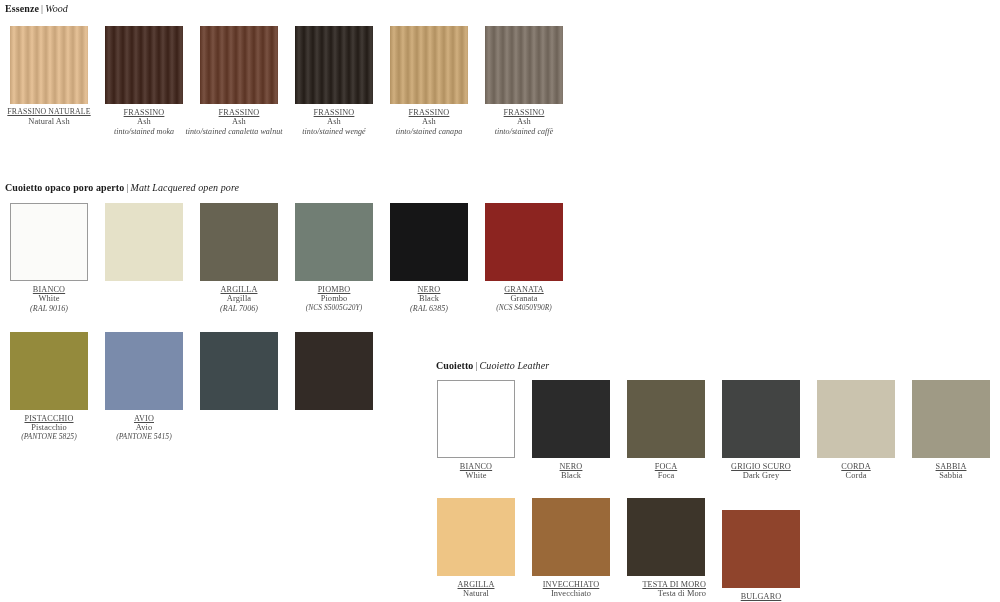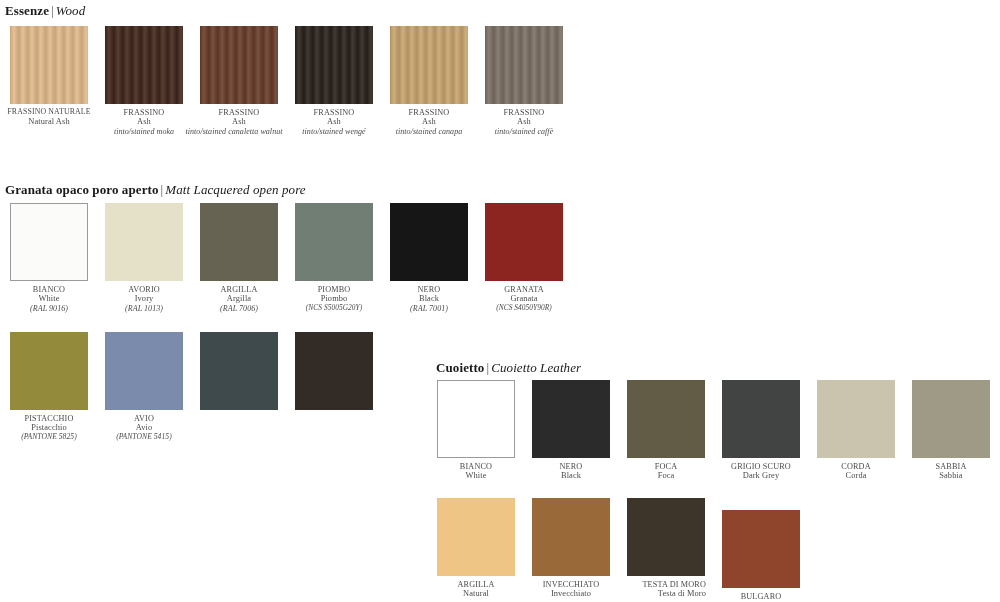--- a/index.html
+++ b/index.html
@@ -11,21 +11,21 @@
     width: 1000px;
     height: 602px;
     position: relative;
     font-family: "Liberation Serif", "DejaVu Serif", serif;
     color: #3c3c3c;
     overflow: hidden;
   }
 
   .section-title {
     position: absolute;
-    font-size: 13px;
+    font-size: 10px;
     white-space: nowrap;
     letter-spacing: 0.1px;
     text-align: right;
   }
   .section-title .it {
     font-weight: bold;
     color: #1a1a1a;
   }
   .section-title .sep {
     font-weight: normal;
@@ -55,20 +55,21 @@
   }
   .labels {
     margin-top: 4px;
     line-height: 1.12;
   }
   .lab-it {
     font-size: 8.2px;
     color: #4a4a4a;
     letter-spacing: 0.15px;
     white-space: nowrap;
+    text-decoration: underline;
   }
   .lab-en {
     font-size: 8.4px;
     color: #4a4a4a;
     letter-spacing: 0.1px;
     white-space: nowrap;
   }
   .lab-note {
     font-size: 8px;
     font-style: italic;
@@ -138,39 +139,34 @@
 <div class="swatch-cell" style="left:480px; top:26px; width:88px;">
   <div class="chip" id="chip-w5" style="background-color: rgb(125, 114, 103); background-image: repeating-linear-gradient(90deg, rgb(109, 98, 87) 0px, rgb(125, 114, 103) 2px, rgb(139, 128, 117) 4px, rgb(125, 114, 103) 6px, rgb(109, 98, 87) 9px), repeating-linear-gradient(88deg, rgba(0, 0, 0, 0.06) 0px, rgba(255, 255, 255, 0.05) 5px, rgba(0, 0, 0, 0.04) 11px); background-blend-mode: normal, overlay;"></div>
   <div class="labels">
     <div class="lab-it">FRASSINO</div>
     <div class="lab-en">Ash</div>
     <div class="lab-note">tinto/stained caffè</div>
   </div>
 </div>
 
 <div class="section-title" style="left:5px; top:182px;">
-  <span class="it">Granata opaco poro aperto</span><span class="sep">|</span><span class="en">Matt Lacquered open pore</span>
+  <span class="it">Cuoietto opaco poro aperto</span><span class="sep">|</span><span class="en">Matt Lacquered open pore</span>
 </div>
 
 <div class="swatch-cell" style="left:5px; top:203px; width:88px;">
   <div class="chip bordered" id="chip-l0" style="background-color: rgb(251, 251, 249);"></div>
   <div class="labels">
     <div class="lab-it">BIANCO</div>
     <div class="lab-en">White</div>
     <div class="lab-note">(RAL 9016)</div>
   </div>
 </div>
 
 <div class="swatch-cell" style="left:100px; top:203px; width:88px;">
   <div class="chip" id="chip-l1" style="background-color: rgb(229, 225, 200);"></div>
-  <div class="labels">
-    <div class="lab-it">AVORIO</div>
-    <div class="lab-en">Ivory</div>
-    <div class="lab-note">(RAL 1013)</div>
-  </div>
 </div>
 
 <div class="swatch-cell" style="left:195px; top:203px; width:88px;">
   <div class="chip" id="chip-l2" style="background-color: rgb(103, 99, 82);"></div>
   <div class="labels">
     <div class="lab-it">ARGILLA</div>
     <div class="lab-en">Argilla</div>
     <div class="lab-note">(RAL 7006)</div>
   </div>
 </div>
@@ -182,21 +178,21 @@
     <div class="lab-en">Piombo</div>
     <div class="lab-note" style="font-size:7.4px;text-align:center;">(NCS S5005G20Y)</div>
   </div>
 </div>
 
 <div class="swatch-cell" style="left:385px; top:203px; width:88px;">
   <div class="chip" id="chip-l4" style="background-color: rgb(22, 22, 23);"></div>
   <div class="labels">
     <div class="lab-it">NERO</div>
     <div class="lab-en">Black</div>
-    <div class="lab-note">(RAL 7001)</div>
+    <div class="lab-note">(RAL 6385)</div>
   </div>
 </div>
 
 <div class="swatch-cell" style="left:480px; top:203px; width:88px;">
   <div class="chip" id="chip-l5" style="background-color: rgb(140, 36, 32);"></div>
   <div class="labels">
     <div class="lab-it">GRANATA</div>
     <div class="lab-en">Granata</div>
     <div class="lab-note" style="font-size:7.4px;">(NCS S4050Y90R)</div>
   </div>

